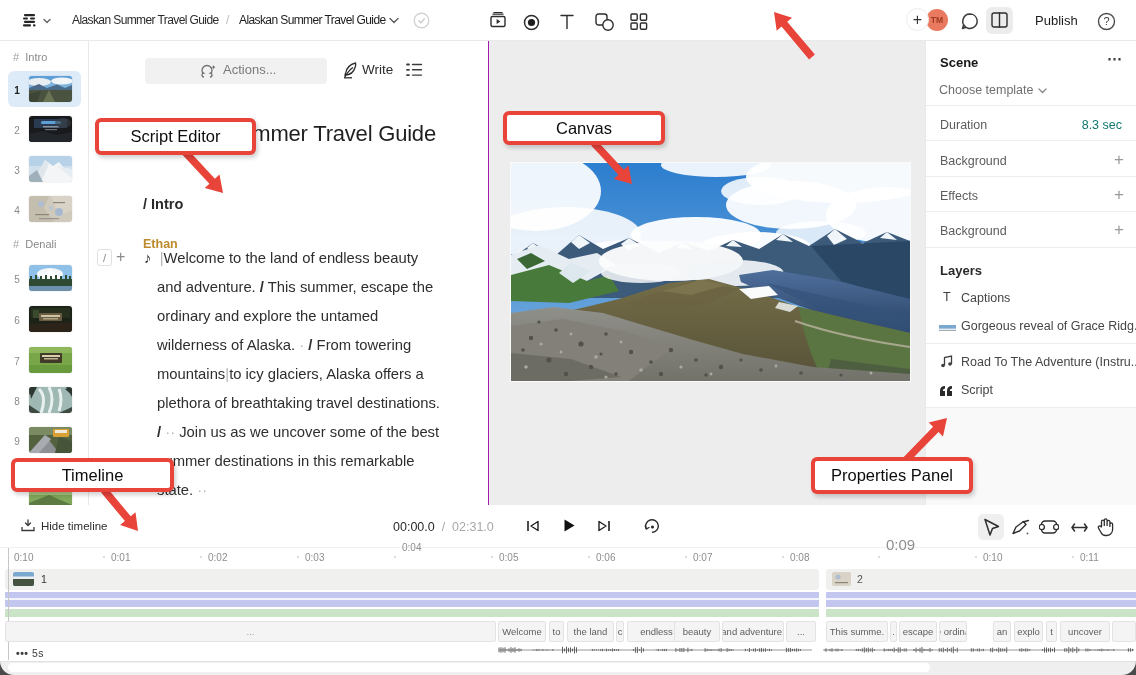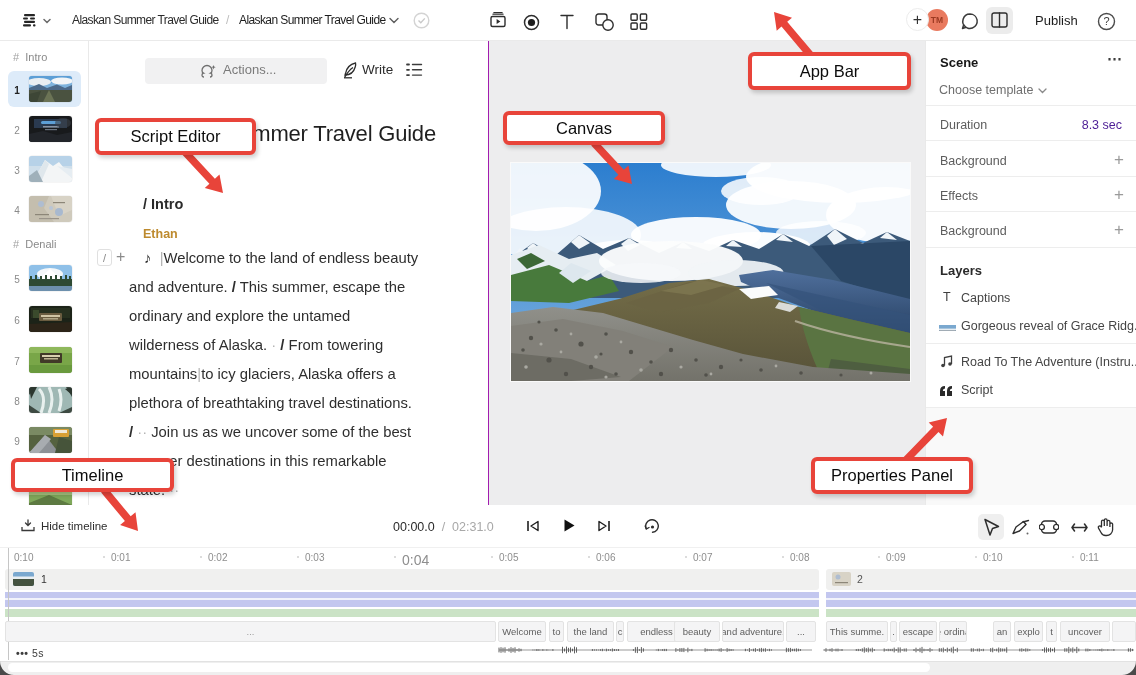--- a/index.html
+++ b/index.html
@@ -210,34 +210,34 @@
       </svg>
  <div class="abs" style="left:273px;top:21px;font-size:13.5px;color:#2b2b2b">Write</div>
  <svg class="abs" style="left:317px;top:22px" width="17" height="14">
         <g stroke="#3c3c3c" stroke-width="1.4" stroke-linecap="round">
           <path d="M1 1.5 h2 M1 6.8 h2 M1 12.1 h2" stroke-width="1.8"></path>
           <path d="M6.5 1.5 h9 M6.5 6.8 h9 M6.5 12.1 h9"></path>
         </g>
       </svg>
  <div class="abs" style="left:54px;top:80px;font-size:22px;color:#1f1f1f;font-weight:500;letter-spacing:-.2px;white-space:nowrap">Alaskan Summer Travel Guide</div>
  <div class="abs" style="left:54px;top:155px;font-size:14.5px;font-weight:bold;color:#2b2b2b"><span style="color:#2b2b2b">/ Intro</span></div>
- <div class="abs" style="left:54px;top:186px;font-size:12.5px;font-weight:bold;color:#bd8a2e">Ethan</div>
+ <div class="abs" style="left:54px;top:196px;font-size:12.5px;font-weight:bold;color:#bd8a2e">Ethan</div>
  <div class="abs" style="left:8px;top:208px;width:15px;height:17px;border:1px solid #e0e0e0;border-radius:3px;color:#8a8a8a;font-size:11px;display:flex;align-items:center;justify-content:center">/</div>
  <div class="abs" style="left:27px;top:207px;color:#8a8a8a;font-size:16px;font-weight:300">+</div>
  <div class="abs sl" style="top:209px;left:55px">♪&nbsp;&nbsp;<span style="color:#b0b0b0">|</span>Welcome to the land of endless beauty</div>
  <div class="abs sl" style="top:238px">and adventure. <b>/</b> This summer, escape the</div>
  <div class="abs sl" style="top:267px">ordinary and explore the untamed</div>
  <div class="abs sl" style="top:296px">wilderness of Alaska. <span style="color:#b5b5b5">·</span> <b>/</b> From towering</div>
  <div class="abs sl" style="top:325px">mountains<span style="color:#b5b5b5">|</span>to icy glaciers, Alaska offers a</div>
  <div class="abs sl" style="top:354px">plethora of breathtaking travel destinations.</div>
  <div class="abs sl" style="top:383px"><b>/</b> <span style="color:#b5b5b5">··</span> Join us as we uncover some of the best</div>
  <div class="abs sl" style="top:412px">summer destinations in this remarkable</div>
  <div class="abs sl" style="top:441px">state. <span style="color:#b5b5b5">··</span></div>
 </div>
-<style>.sl{left:40px;font-size:14.8px;color:#2e2e2e;white-space:nowrap}.sl b{font-weight:600}</style>
+<style>.sl{left:68px;font-size:14.8px;color:#2e2e2e;white-space:nowrap}.sl b{font-weight:600}</style>
 
 <div class="abs" id="canvas" style="left:489px;top:41px;width:436px;height:464px;background:#ededee;z-index:2">
  <div class="abs" style="left:22px;top:122px;width:399px;height:218px;overflow:hidden;box-shadow:0 0 0 1px rgba(255,255,255,.7)">
  <svg width="399" height="218" viewBox="0 0 399 218">
   <defs>
    <linearGradient id="sky" x1="0" y1="0" x2="0" y2="1">
               <stop offset="0" stop-color="#2c7ecf"></stop>
               <stop offset="1" stop-color="#7fb2e0"></stop>
             </linearGradient>
    <linearGradient id="lake" x1="0" y1="0" x2="0" y2="1">
@@ -346,21 +346,21 @@
 <div class="abs" id="props" style="left:925px;top:41px;width:211px;height:464px;background:#fff;border-left:1px solid #e9e9e9;z-index:4">
  <div class="abs" style="left:0;top:366px;width:211px;height:98px;background:#f9f9f9;border-top:1px solid #ededed"></div>
  <div class="abs" style="left:14px;top:14px;font-size:13px;font-weight:bold;color:#161616">Scene</div>
  <div class="abs" style="left:181px;top:9px;font-size:15px;letter-spacing:1.5px;color:#3c3c3c;font-weight:bold">⋯</div>
  <div class="abs" style="left:13px;top:42px;font-size:12.5px;color:#6f6f6f">Choose template</div>
  <svg class="abs" style="left:112px;top:47px" width="9" height="6">
         <path d="M1 1 L4.5 4.5 L8 1" stroke="#8a8a8a" stroke-width="1.3" fill="none" stroke-linecap="round"></path>
       </svg>
  <div class="abs hr" style="top:64px"></div>
  <div class="abs pr" style="top:77px;color:#5c5c5c">Duration</div>
- <div class="abs" style="top:77px;right:14px;font-size:12.5px;color:#4c1d95">8.3 sec</div>
+ <div class="abs" style="top:77px;right:14px;font-size:12.5px;color:#0f766e">8.3 sec</div>
  <div class="abs hr" style="top:99px"></div>
  <div class="abs pr" style="top:113px;color:#5c5c5c">Background</div>
       <div class="abs plus" style="top:109px">+</div>
  <div class="abs hr" style="top:135px"></div>
  <div class="abs pr" style="top:148px;color:#5c5c5c">Effects</div>
       <div class="abs plus" style="top:144px">+</div>
  <div class="abs hr" style="top:170px"></div>
  <div class="abs pr" style="top:183px;color:#5c5c5c">Background</div>
       <div class="abs plus" style="top:179px">+</div>
  <div class="abs hr" style="top:206px"></div>
@@ -436,31 +436,31 @@
  <svg class="abs" style="left:1096px;top:13px" width="18" height="19">
         <path d="M5.5 9 V3.5 a1.4 1.4 0 0 1 2.8 0 V8 m0 -4.5 V2.2 a1.4 1.4 0 0 1 2.8 0 V8 m0 -4.3 a1.4 1.4 0 0 1 2.8 .3 V9 m0 -3 a1.4 1.4 0 0 1 2.7 .8 V12 a6 6 0 0 1 -6 5.5 H9.5 A5 5 0 0 1 5 14.5 L2.5 10.2 a1.5 1.5 0 0 1 2.6 -1.5 L5.5 9.5" fill="none" stroke="#2e2e2e" stroke-width="1.3" stroke-linejoin="round"></path>
       </svg>
  <div class="abs" style="left:14px;top:47px;font-size:10px;color:#8e8e8e">0:10</div>
       <div class="abs" style="left:111px;top:47px;font-size:10px;color:#8e8e8e">0:01</div>
       <div class="abs" style="left:103px;top:51px;width:2px;height:2px;background:#dcdcdc"></div>
       <div class="abs" style="left:208px;top:47px;font-size:10px;color:#8e8e8e">0:02</div>
       <div class="abs" style="left:200px;top:51px;width:2px;height:2px;background:#dcdcdc"></div>
       <div class="abs" style="left:305px;top:47px;font-size:10px;color:#8e8e8e">0:03</div>
       <div class="abs" style="left:297px;top:51px;width:2px;height:2px;background:#dcdcdc"></div>
-      <div class="abs" style="left:402px;top:47px;font-size:14px;color:#8e8e8e">0:04</div>
+      <div class="abs" style="left:402px;top:37px;font-size:10px;color:#8e8e8e">0:04</div>
       <div class="abs" style="left:394px;top:51px;width:2px;height:2px;background:#dcdcdc"></div>
       <div class="abs" style="left:499px;top:47px;font-size:10px;color:#8e8e8e">0:05</div>
       <div class="abs" style="left:491px;top:51px;width:2px;height:2px;background:#dcdcdc"></div>
       <div class="abs" style="left:596px;top:47px;font-size:10px;color:#8e8e8e">0:06</div>
       <div class="abs" style="left:588px;top:51px;width:2px;height:2px;background:#dcdcdc"></div>
       <div class="abs" style="left:693px;top:47px;font-size:10px;color:#8e8e8e">0:07</div>
       <div class="abs" style="left:685px;top:51px;width:2px;height:2px;background:#dcdcdc"></div>
       <div class="abs" style="left:790px;top:47px;font-size:10px;color:#8e8e8e">0:08</div>
       <div class="abs" style="left:782px;top:51px;width:2px;height:2px;background:#dcdcdc"></div>
-      <div class="abs" style="left:886px;top:47px;font-size:10px;color:#8e8e8e">0:09</div>
+      <div class="abs" style="left:886px;top:31px;font-size:15px;color:#8e8e8e">0:09</div>
       <div class="abs" style="left:878px;top:51px;width:2px;height:2px;background:#dcdcdc"></div>
       <div class="abs" style="left:983px;top:47px;font-size:10px;color:#8e8e8e">0:10</div>
       <div class="abs" style="left:975px;top:51px;width:2px;height:2px;background:#dcdcdc"></div>
       <div class="abs" style="left:1080px;top:47px;font-size:10px;color:#8e8e8e">0:11</div>
       <div class="abs" style="left:1072px;top:51px;width:2px;height:2px;background:#dcdcdc"></div>
  <div class="abs" style="left:5px;top:64px;width:814px;height:21px;background:#f0f0ef;border-radius:3px"></div>
  <div class="abs" style="left:13px;top:67px;width:21px;height:14px;border-radius:2px;overflow:hidden"><svg width="21" height="14">
           <rect width="21" height="14" fill="#7aa8cf"></rect>
           <rect y="7" width="21" height="7" fill="#44523f"></rect>
           <rect y="4.5" width="21" height="2.5" fill="#e8eef2"></rect>
@@ -511,21 +511,20 @@
         <path d="M0 0 V14 H14 A14 14 0 0 1 0 0 z" fill="#4a4a4a"></path>
       </svg>
  <svg class="abs" style="left:1122px;top:156px" width="14" height="14">
         <path d="M14 0 V14 H0 A14 14 0 0 0 14 0 z" fill="#4a4a4a"></path>
       </svg>
 </div>
 <style>
 .wb{position:absolute;top:116px;height:21px;background:#f4f4f5;border:1px solid #e3e3e3;border-radius:2px;font-size:9.5px;color:#5e5e5e;display:flex;align-items:center;justify-content:center;overflow:hidden;white-space:nowrap}
 </style>
 
-<div class="lbl" style="left:748px;top:52px;width:163px;height:38px">App Bar</div>
 <div class="lbl" style="left:503px;top:111px;width:162px;height:34px">Canvas</div>
 <div class="lbl" style="left:95px;top:118px;width:161px;height:37px">Script Editor</div>
 <div class="lbl" style="left:811px;top:457px;width:162px;height:37px">Properties Panel</div>
 <div class="lbl" style="left:11px;top:458px;width:163px;height:34px">Timeline</div>
 <svg class="abs" width="1136" height="675" style="left:0;top:0;z-index:59;pointer-events:none">
 <g fill="#e8443a">
 <polygon points="814.9,54.6 787.2,21.8 792.0,17.8 774.0,12.0 776.7,30.7 781.5,26.6 809.1,59.4"></polygon>
 <polygon points="591.2,145.5 618.4,174.8 613.8,179.1 632.0,184.0 628.5,165.5 623.9,169.7 596.8,140.5"></polygon>
 <polygon points="182.2,154.5 209.4,183.8 204.8,188.1 223.0,193.0 219.5,174.5 214.9,178.7 187.8,149.5"></polygon>
 <polygon points="101.1,492.4 124.9,521.1 120.1,525.1 138.0,531.0 135.5,512.3 130.7,516.3 106.9,487.6"></polygon>

